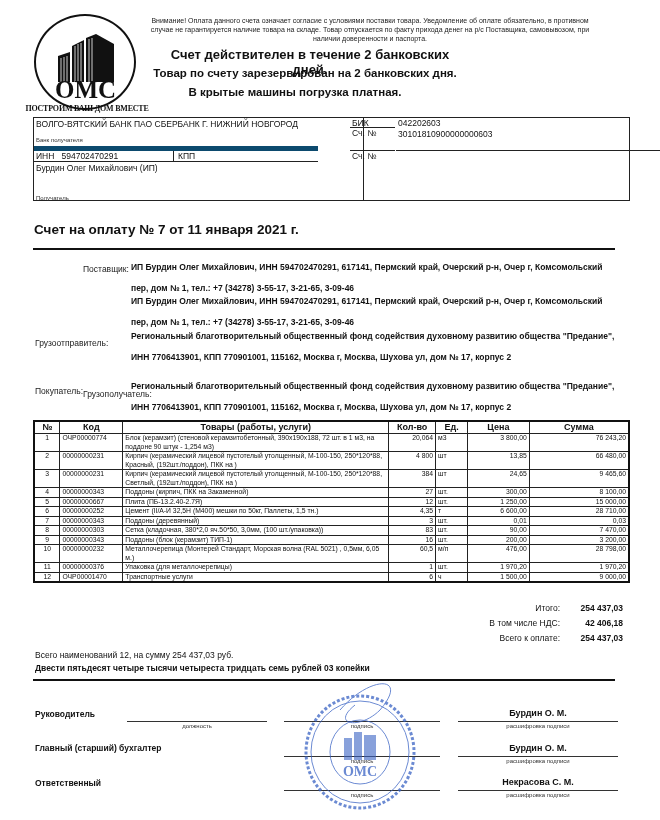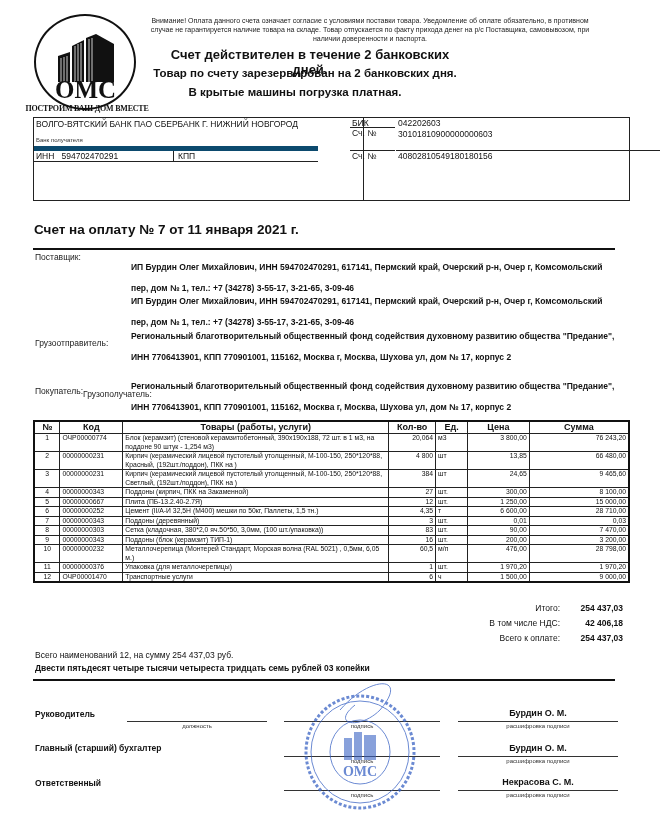--- a/index.html
+++ b/index.html
@@ -95,36 +95,39 @@
   </div>
   <div class="bank-inn">
     <div class="inn-a">
       <span>ИНН</span>&nbsp;&nbsp;&nbsp;<span>594702470291</span>
     </div>
     <div class="inn-b">
       <span>КПП</span>
       <span></span>
     </div>
   </div>
+  <div class="bank-rec">
+    <span>Бурдин Олег Михайлович (ИП)</span>
+    <span class="small-cap">Получатель</span>
+  </div>
   <div class="bank-m">
     <div class="cell" style="top:0;height:10px;border-bottom:1px solid #222;">БИК</div>
     <div class="cell" style="top:10px;height:23px;border-bottom:1px solid #222;">Сч. №</div>
     <div class="cell" style="top:33px;">Сч. №</div>
   </div>
   <div class="bank-r">
     <div class="cell" style="top:0;height:10px;">042202603</div>
     <div class="cell" style="top:10px;height:23px;border-bottom:1px solid #222;padding-top:1px;">30101810900000000603</div>
-    <div class="cell" style="top:33px;">40802810549180180156</div>
   </div>
 </div>
 
 <div class="abs title">Счет на оплату № 7 от 11 января 2021 г.</div>
 <div class="abs hr" style="top:248px;width:582px;"></div>
 
-<div class="abs party-lbl" style="top:252px;">Поставщик:</div>
+<div class="abs party-lbl" style="top:264px;margin-left:48px;">Поставщик:</div>
 <div class="abs party-val" style="top:257px;">ИП Бурдин Олег Михайлович, ИНН 594702470291, 617141, Пермский край, Очерский р-н, Очер г, Комсомольский пер, дом № 1, тел.: +7 (34278) 3-55-17, 3-21-65, 3-09-46</div>
 
 <div class="abs party-lbl" style="top:298px;margin-top:40px;">Грузоотправитель:</div>
 <div class="abs party-val" style="top:291px;">ИП Бурдин Олег Михайлович, ИНН 594702470291, 617141, Пермский край, Очерский р-н, Очер г, Комсомольский пер, дом № 1, тел.: +7 (34278) 3-55-17, 3-21-65, 3-09-46</div>
 
 <div class="abs party-lbl" style="top:338px;margin-top:48px;">Покупатель:</div>
 <div class="abs party-val" style="top:326px;">Региональный благотворительный общественный фонд содействия духовному развитию общества "Предание", ИНН 7706413901, КПП 770901001, 115162, Москва г, Москва, Шухова ул, дом № 17, корпус 2</div>
 
 <div class="abs party-lbl" style="top:389px;margin-left:48px;">Грузополучатель:</div>
 <div class="abs party-val" style="top:376px;">Региональный благотворительный общественный фонд содействия духовному развитию общества "Предание", ИНН 7706413901, КПП 770901001, 115162, Москва г, Москва, Шухова ул, дом № 17, корпус 2</div>

